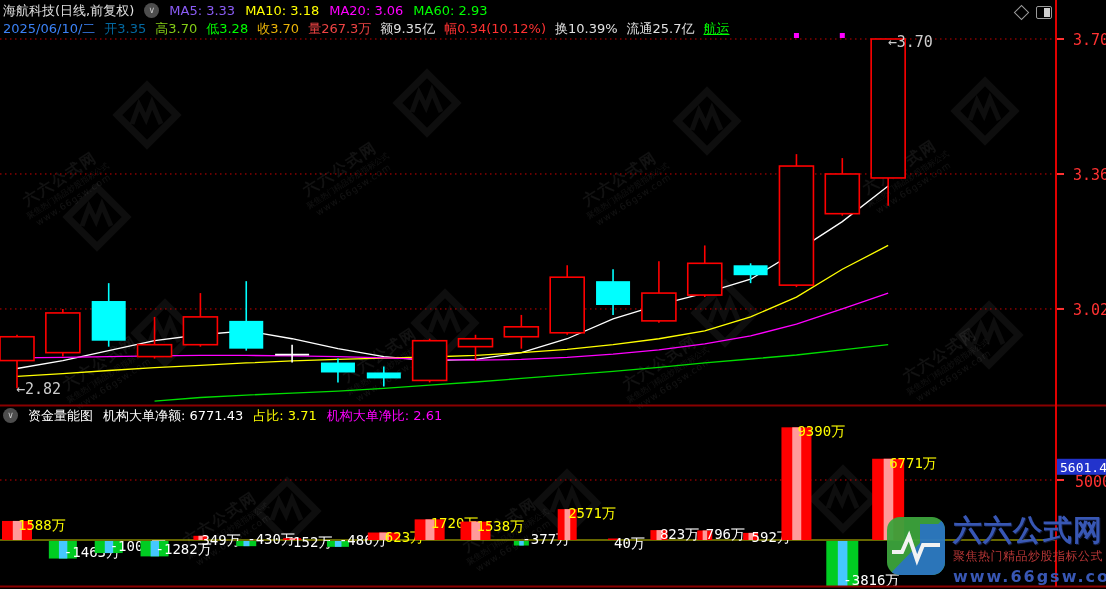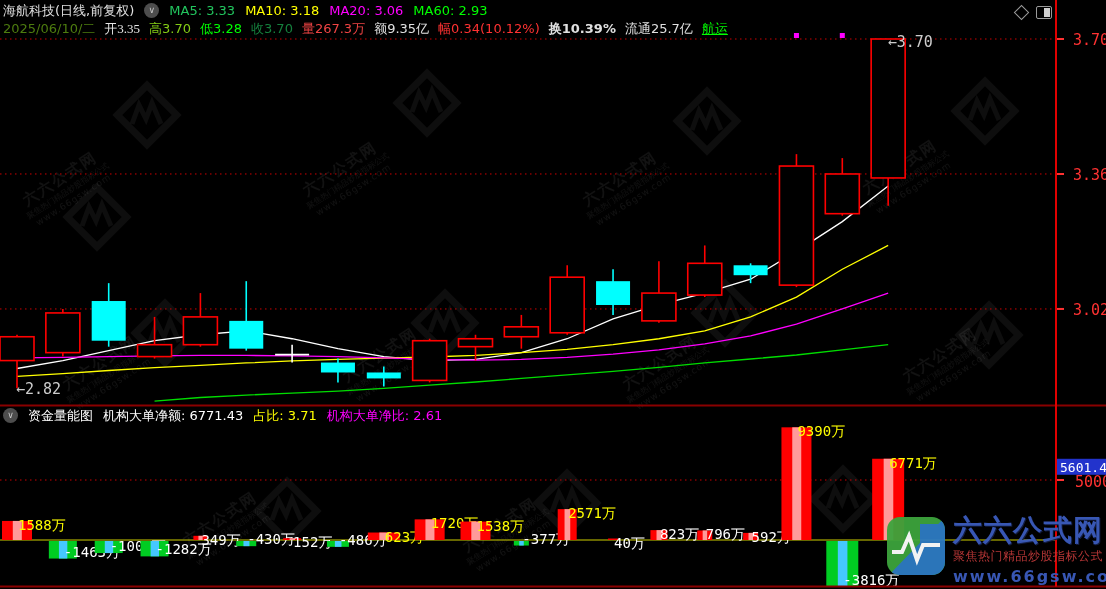--- a/index.html
+++ b/index.html
@@ -290,36 +290,36 @@
       <rect x="883.67" y="458.748" width="9.6" height="81.252" fill="#ff9a9a"></rect>
       <text x="889.15" y="467.748" fill="#ffff00" font-size="14" font-family="&quot;DejaVu Sans Mono&quot;,&quot;DejaVu Sans&quot;,monospace">6771万</text>
       <line x1="0" y1="405.5" x2="1106" y2="405.5" stroke="#8a0000" stroke-width="2"></line>
       <line x1="0" y1="586.5" x2="1106" y2="586.5" stroke="#8a0000" stroke-width="2"></line>
       <line x1="1056" y1="0" x2="1056" y2="586.5" stroke="#e00000" stroke-width="2"></line>
     </svg>
 
   <div class="hrow" id="row1">
     <span class="seg" style="color: rgb(224, 224, 224);">海航科技(日线,前复权)</span>
     <span class="chev">∨</span>
-    <span class="seg" style="color: #22c55e;">MA5: 3.33</span>
+    <span class="seg" style="color: #8b5cf6;">MA5: 3.33</span>
     <span class="seg" style="color: rgb(255, 255, 0);">MA10: 3.18</span>
     <span class="seg" style="color: rgb(255, 0, 255);">MA20: 3.06</span>
     <span class="seg" style="color: rgb(0, 255, 0);">MA60: 2.93</span>
   </div>
 
   <div class="hrow" id="row2">
-    <span class="seg" style="color: #4d7c0f;">2025/06/10/二</span>
-    <span class="seg" style="color: #e5e5e5; font-family: Liberation Serif, serif;">开3.35</span>
+    <span class="seg" style="color: #3b82f6;">2025/06/10/二</span>
+    <span class="seg" style="color: #0369a1;">开3.35</span>
     <span class="seg" style="color: #84cc16;">高3.70</span>
     <span class="seg" style="color: rgb(0, 255, 0);">低3.28</span>
-    <span class="seg" style="color: #15803d; text-align: right;">收3.70</span>
+    <span class="seg" style="color: #eab308; text-align: right;">收3.70</span>
     <span class="seg" style="color: #ef4444;">量267.3万</span>
     <span class="seg" style="color: rgb(224, 224, 224);">额9.35亿</span>
     <span class="seg" style="color: rgb(255, 50, 50);">幅0.34(10.12%)</span>
-    <span class="seg" style="color: rgb(224, 224, 224); font-weight: bold;">换10.39%</span>
+    <span class="seg" style="color: rgb(224, 224, 224);">换10.39%</span>
     <span class="seg" style="color: rgb(224, 224, 224);">流通25.7亿</span>
     <span class="seg" style="color: rgb(0, 255, 0); text-decoration: underline;">航运</span>
   </div>
 
   <div class="topicons">
     <span class="diamond"></span>
     <span class="winicon"></span>
   </div>
 
   <div class="hrow" id="subheader">

